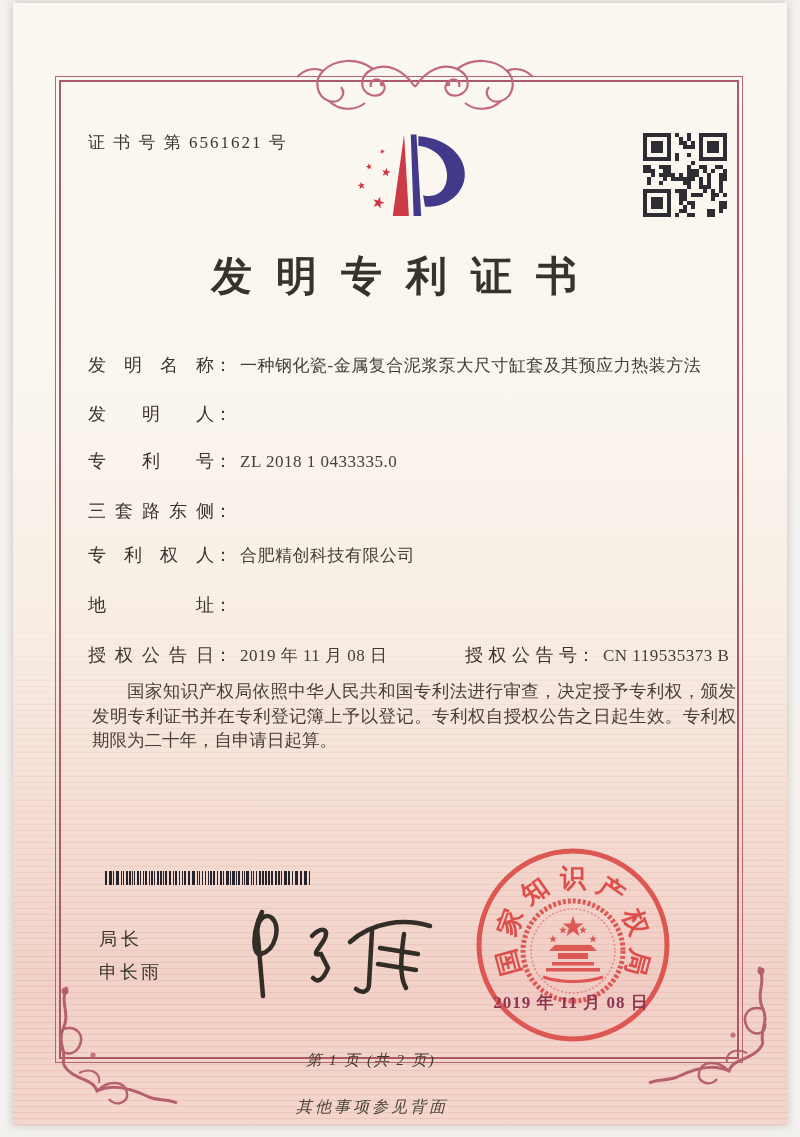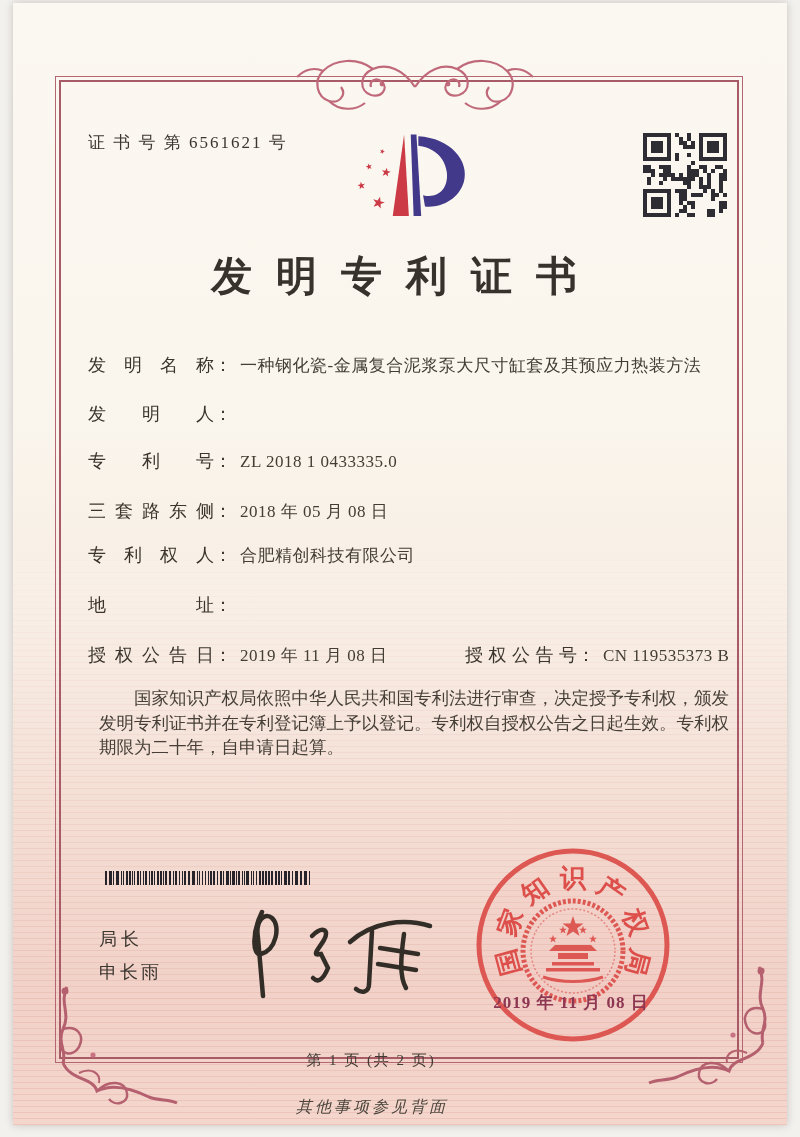--- a/index.html
+++ b/index.html
@@ -18,30 +18,30 @@
   .title{left:0;right:0;top:246px;text-align:center;font-size:41px;font-weight:600;
     letter-spacing:24px;text-indent:12px;color:#37322c;}
   .frow{position:absolute;left:75px;display:flex;align-items:flex-start;color:#3e3830;}
   .flabel{display:inline-block;width:126px;font-size:18px;text-align:justify;text-align-last:justify;color:#3a342c;}
   .fcolon{font-size:18px;margin-right:8px;}
   .fvalue{font-size:17px;letter-spacing:.5px;line-height:24px;max-width:480px;color:#433d34;padding-top:1px;}
   .frow2{position:absolute;left:452px;display:flex;color:#3e3830;}
   .flabel2{display:inline-block;width:112px;font-size:18px;text-align:justify;text-align-last:justify;color:#3a342c;}
   .paras{position:absolute;left:75px;width:652px;top:672px;font-size:17.5px;line-height:24.5px;
     color:#453f37;text-align:justify;}
-  .paras p{margin:11px;text-indent:2em;}
+  .paras p{margin:4px;text-indent:2em;}
   #barcode{position:absolute;left:92px;top:868px;width:212px;height:14px;}
   #barcode b{position:absolute;top:0;bottom:0;background:#26242a;}
   .dirtitle{left:86px;top:924px;font-size:18px;letter-spacing:4px;color:#3b362e;}
   .dirname{left:86px;top:957px;font-size:18px;letter-spacing:3px;color:#3b362e;}
   #qr{position:absolute;left:630px;top:130px;width:84px;height:84px;}
   #qr i{position:absolute;background:#2d2d33;}
   .sealdate{left:458px;top:988px;width:200px;text-align:center;font-size:17px;
     font-weight:600;letter-spacing:1px;color:#8e3752;z-index:5;}
-  .pageinfo{left:0;right:58px;top:1048px;text-align:center;font-size:15px;color:#413b32;letter-spacing:2px;}
+  .pageinfo{left:0;right:58px;top:1048px;text-align:center;font-size:15px;color:#413b32;letter-spacing:2px;font-style:italic;}
   .backnote{left:0;right:56px;top:1094px;text-align:center;font-size:16px;color:#4c463d;
     letter-spacing:3px;font-style:italic;}
   svg{display:block;}
 </style>
 </head>
 <body>
 
 <svg width="0" height="0" aria-hidden="true">
   <defs>
     <path id="star5" d="M0,-10 L2.35,-3.24 L9.51,-3.09 L3.8,1.24 L5.88,8.09 L0,4 L-5.88,8.09 L-3.8,1.24 L-9.51,-3.09 L-2.35,-3.24 Z"></path>
@@ -317,21 +317,20 @@
     <span class="fcolon">：</span>
   </div>
   <div class="frow" style="top:446px">
     <span class="flabel">专利号</span>
     <span class="fcolon">：</span>
     <span class="fvalue">ZL 2018 1 0433335.0</span>
   </div>
   <div class="frow" style="top:496px">
     <span class="flabel">三套路东侧</span>
     <span class="fcolon">：</span>
-    <span class="fvalue">2018 年 05 月 08 日</span>
   </div>
   <div class="frow" style="top:540px">
     <span class="flabel">专利权人</span>
     <span class="fcolon">：</span>
     <span class="fvalue">合肥精创科技有限公司</span>
   </div>
   <div class="frow" style="top:590px">
     <span class="flabel">地址</span>
     <span class="fcolon">：</span>
   </div>

